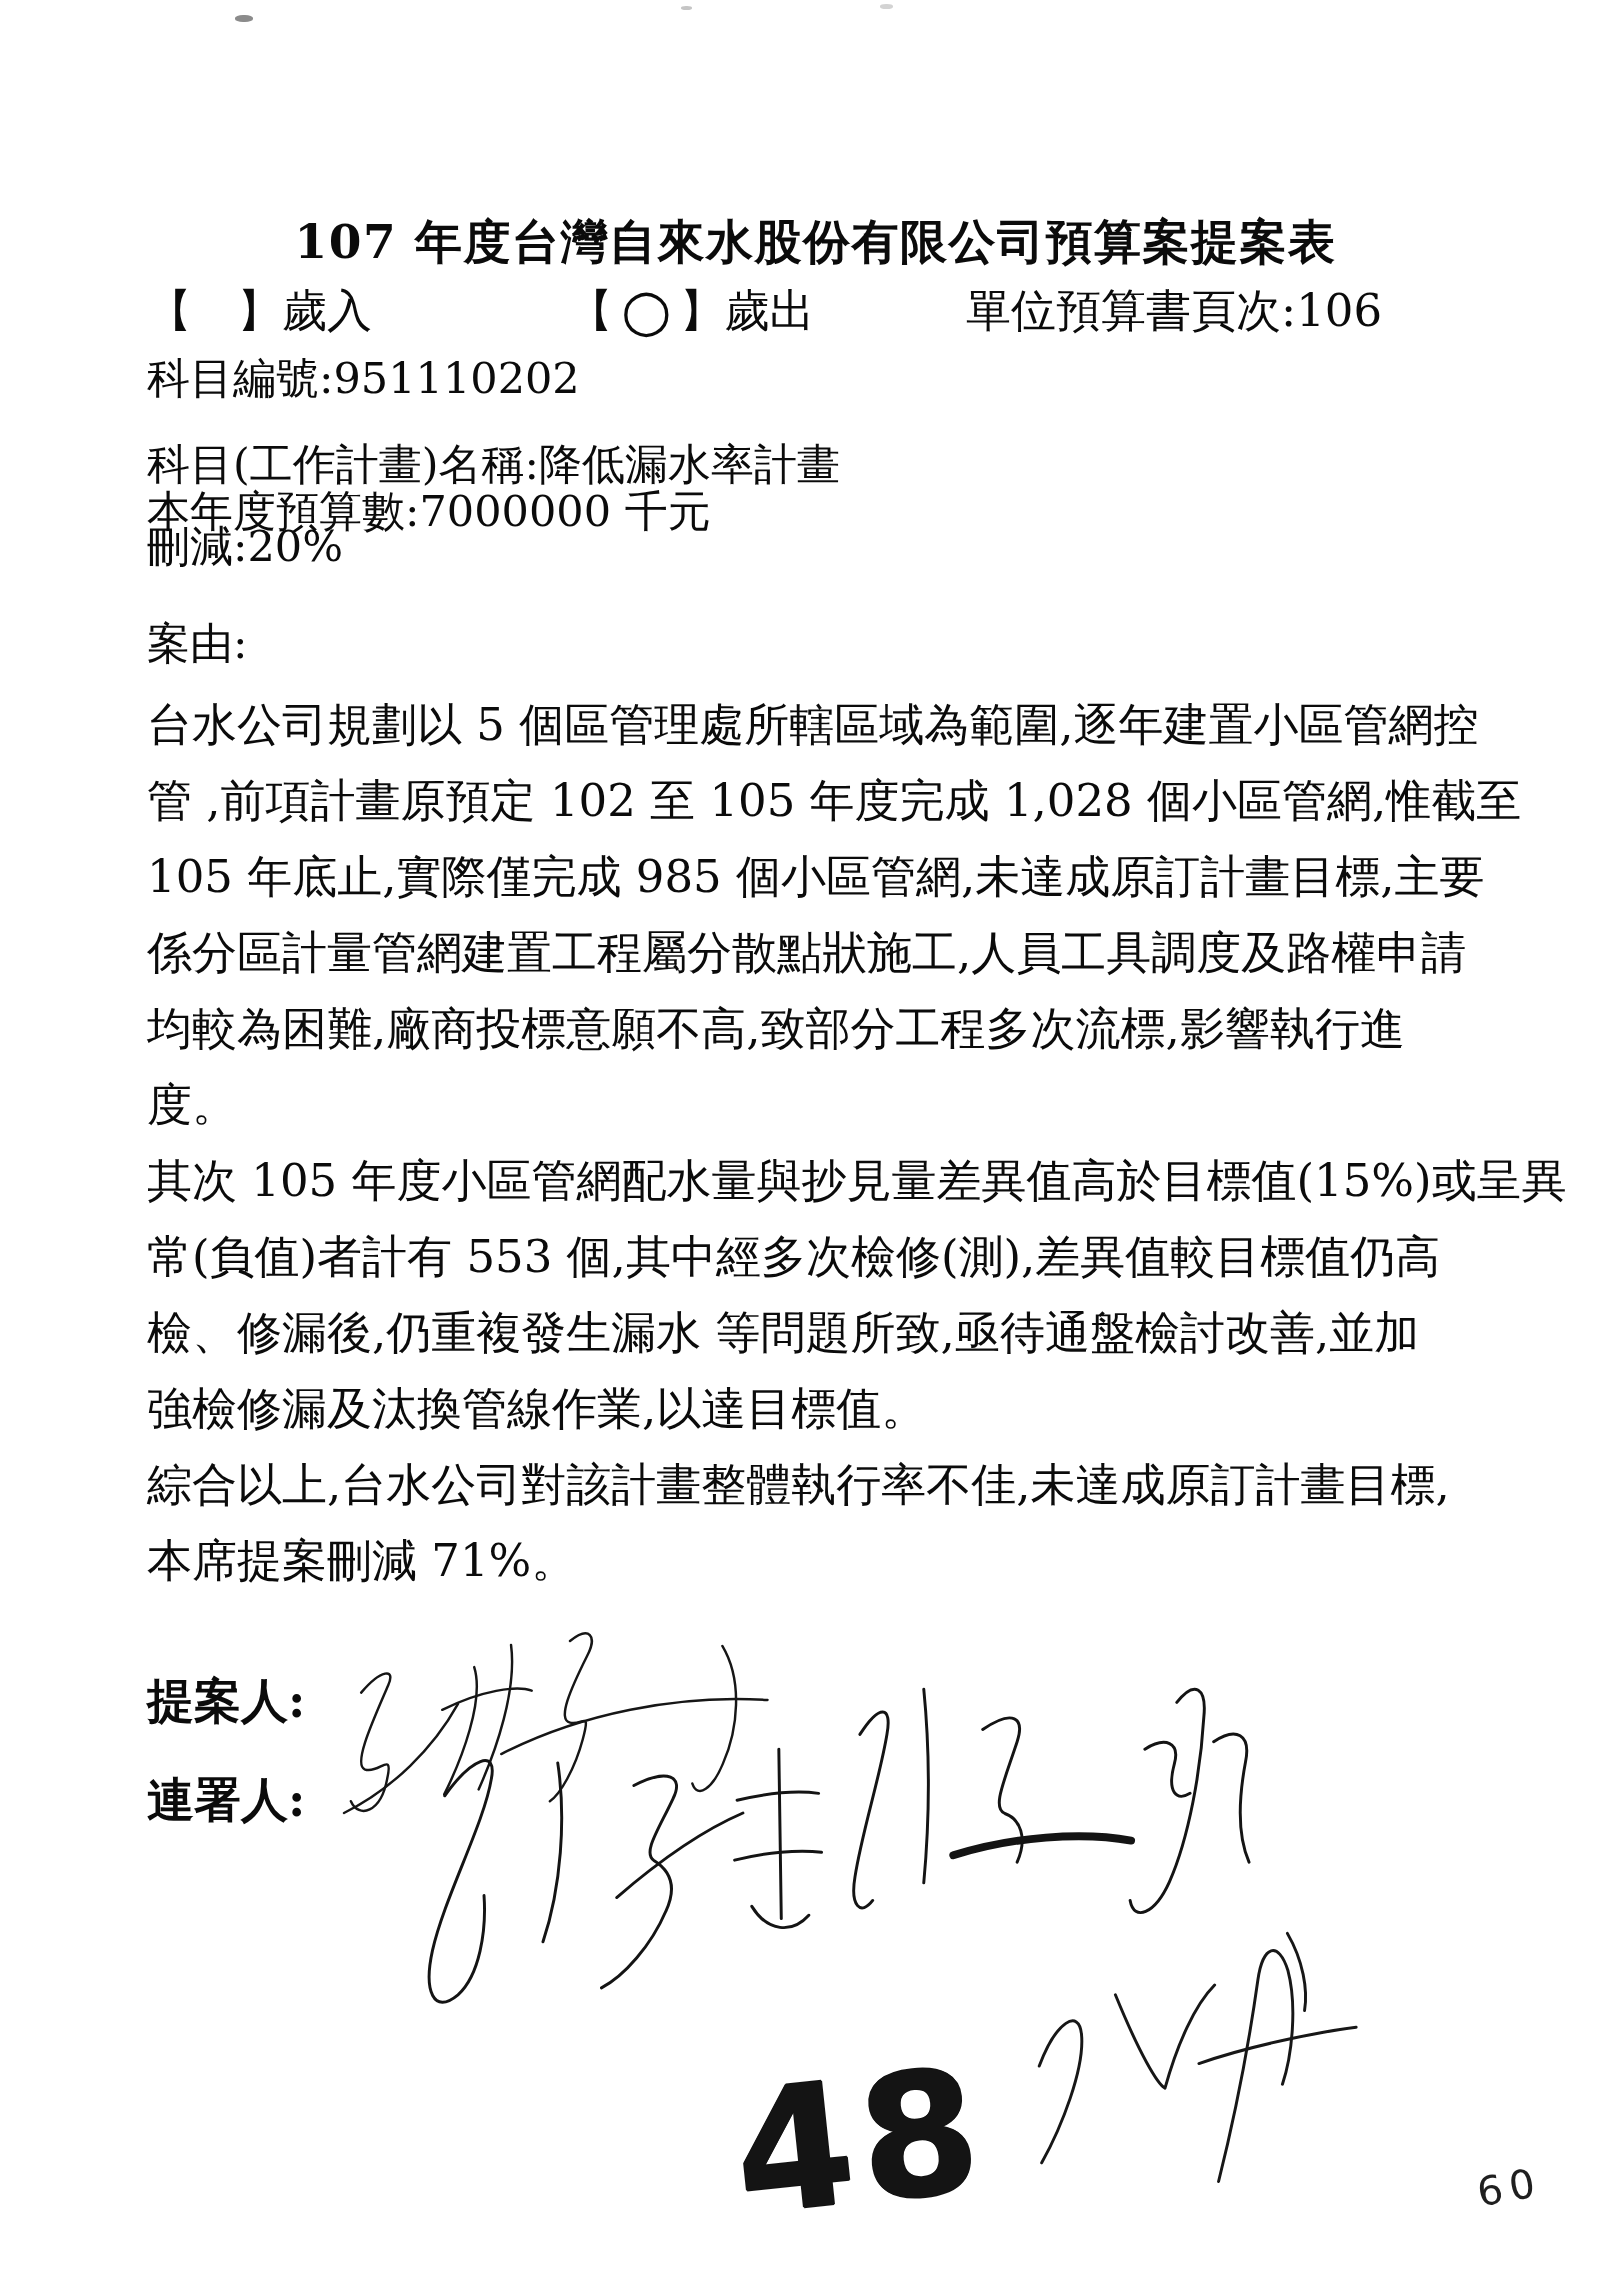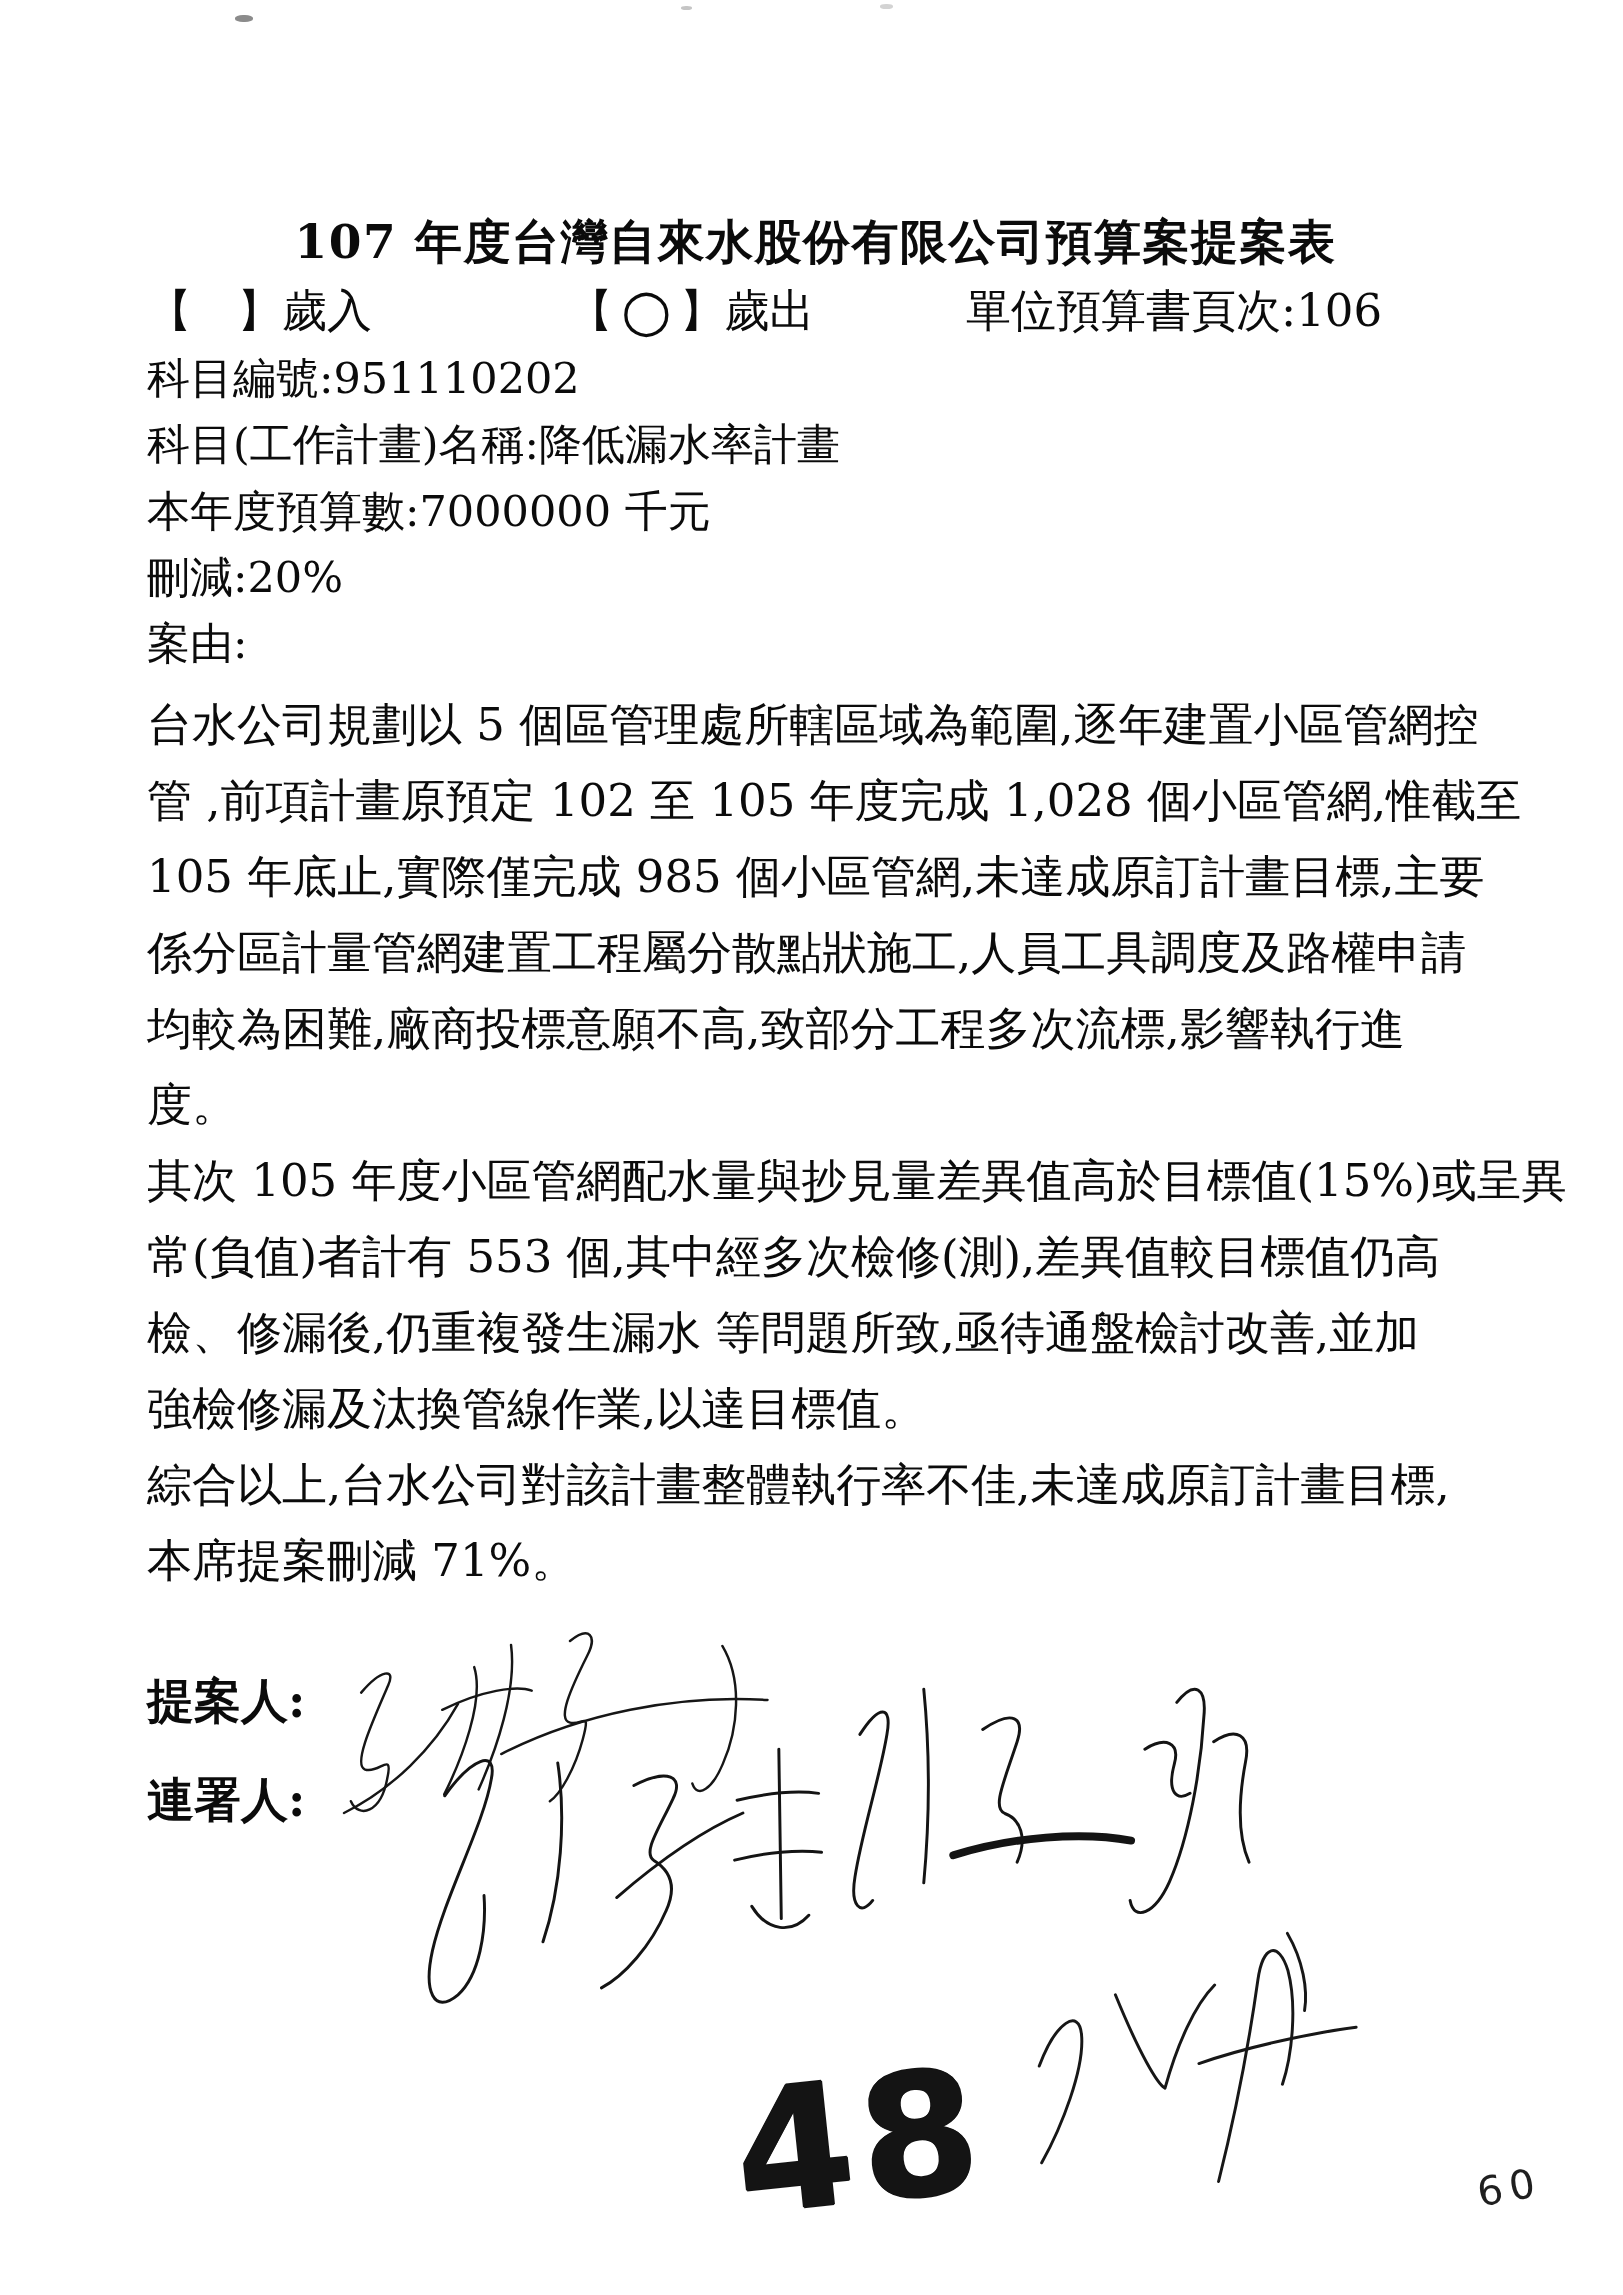--- a/index.html
+++ b/index.html
@@ -14,23 +14,23 @@
   .hdr-item{position:absolute;top:281px;font-size:45px;white-space:nowrap}
   .hdr-revenue{left:147px}
   .hdr-expenditure{left:568px}
   .hdr-pageref{left:966px}
   .circle-mark{
     font-family:"DejaVu Sans","Liberation Sans",sans-serif;
     font-size:58px;line-height:0;position:relative;top:3.9px;margin:0 7.9px;
   }
   .field{position:absolute;left:147px;font-size:43px;white-space:nowrap}
   .f-code{top:350px}
-  .f-name{top:416px}
+  .f-name{top:436px}
   .f-budget{top:483px}
-  .f-cut{top:549px}
+  .f-cut{top:518px}
   .f-case{top:615px}
   .bodyblock{position:absolute;left:147px;top:687px;width:1349px}
   .bline{font-size:45px;line-height:76px;height:76px;white-space:nowrap}
   .siglabel{position:absolute;left:147px;font-size:47px;font-weight:700;white-space:nowrap}
   .lab-proposer{top:1670px}
   .lab-cosigner{top:1769px}
   .overlay{position:absolute;left:0;top:0;width:1623px;height:2295px}
   .num48{
     position:absolute;left:735px;top:2043px;
     font-family:"DejaVu Sans","Liberation Sans",sans-serif;

